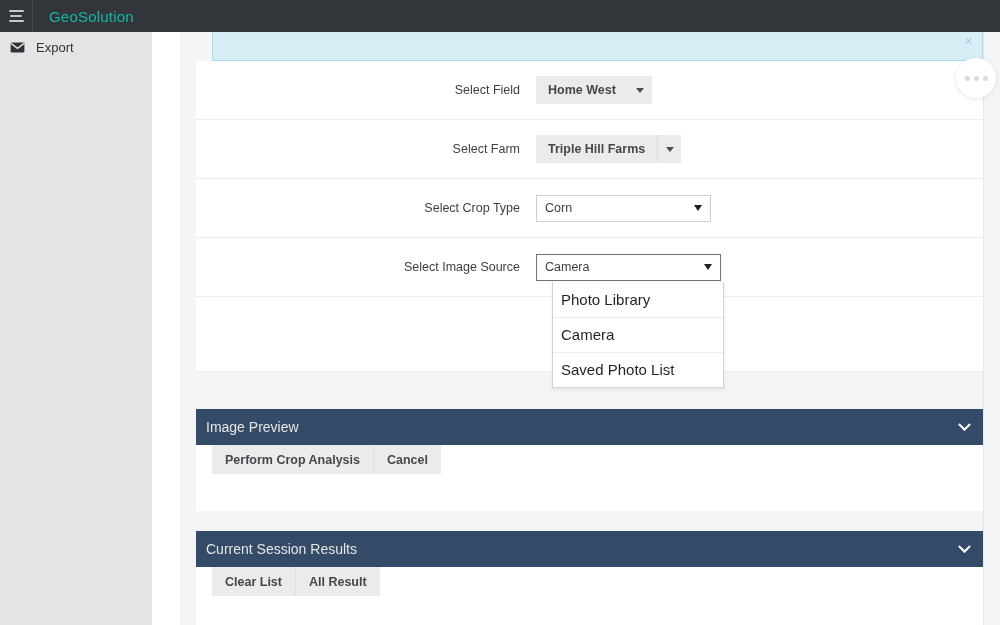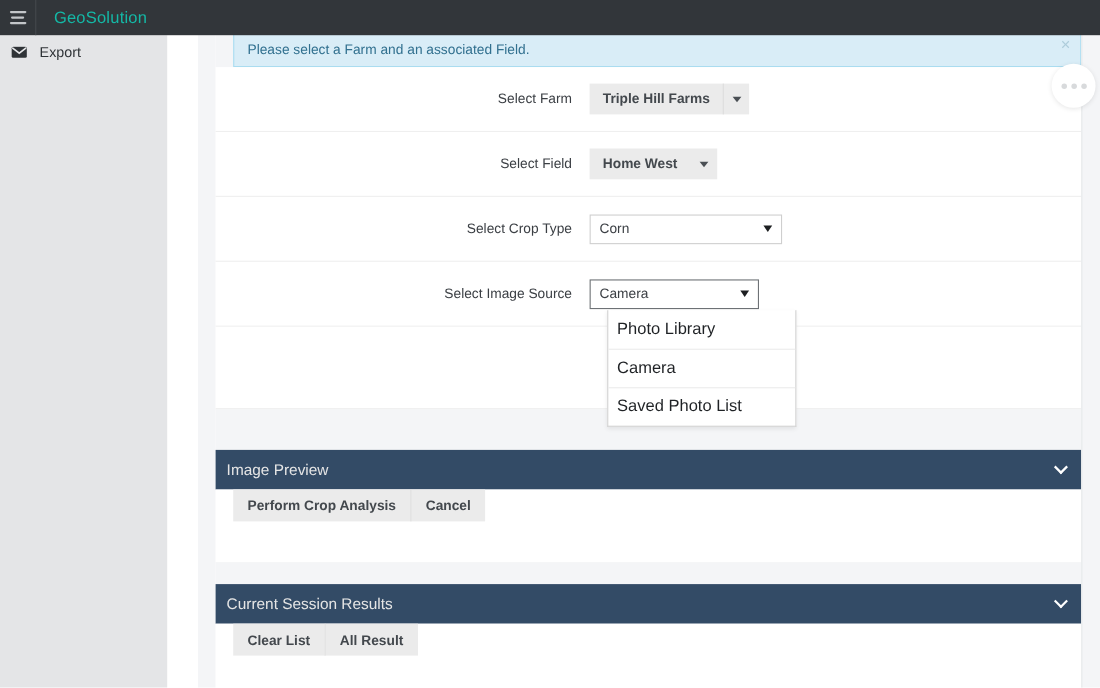--- a/index.html
+++ b/index.html
@@ -158,21 +158,21 @@
   .nsel.open { border: 1px solid #6e7276; }
   .nsel .nsel-caret {
     position: absolute; right: 8px; top: 50%;
     transform: translateY(-50%);
     width: 0; height: 0;
     border-left: 4px solid transparent;
     border-right: 4px solid transparent;
     border-top: 6px solid #1d1f21;
   }
   #crop-select { width: 175px; }
-  #source-select { width: 154px; }
+  #source-select { width: 185px; }
 
   
   #source-popup {
     position: absolute;
     left: 15px; top: 27px;
     width: 172px;
     background: #ffffff;
     border: 1px solid #d2d2d2;
     border-top: none;
     box-shadow: 0 2px 4px rgba(0,0,0,.08);
@@ -263,46 +263,45 @@
       </svg>
     </span>
     <span>Export</span>
   </div>
 </div>
 <div id="sidebar-gutter"></div>
 
 <div id="main">
 
   <div id="alert">
-    <div id="alert-text">Please select a Farm and an associated Field.</div>
     <div id="alert-close">×</div>
   </div>
 
   <div id="form-panel">
+
+    <div class="form-row row-b">
+      <div class="form-label">Select Field</div>
+      <div class="split-btn">
+        <span class="sb-label">Home West</span>
+        <span class="sb-caret">
+            <i class="caret"></i>
+          </span>
+      </div>
+    </div>
 
     <div class="form-row row-a">
       <div class="form-label">Select Farm</div>
       <div class="split-btn with-div">
         <span class="sb-label">Triple Hill Farms</span>
         <span class="sb-caret">
             <i class="caret"></i>
           </span>
       </div>
     </div>
 
-    <div class="form-row row-b">
-      <div class="form-label">Select Field</div>
-      <div class="split-btn">
-        <span class="sb-label">Home West</span>
-        <span class="sb-caret">
-            <i class="caret"></i>
-          </span>
-      </div>
-    </div>
-
     <div class="form-row row-c">
       <div class="form-label">Select Crop Type</div>
       <div class="nsel" id="crop-select">
         <span>Corn</span>
         <span class="nsel-caret"></span>
       </div>
     </div>
 
     <div class="form-row row-d">
       <div class="form-label">Select Image Source</div>

